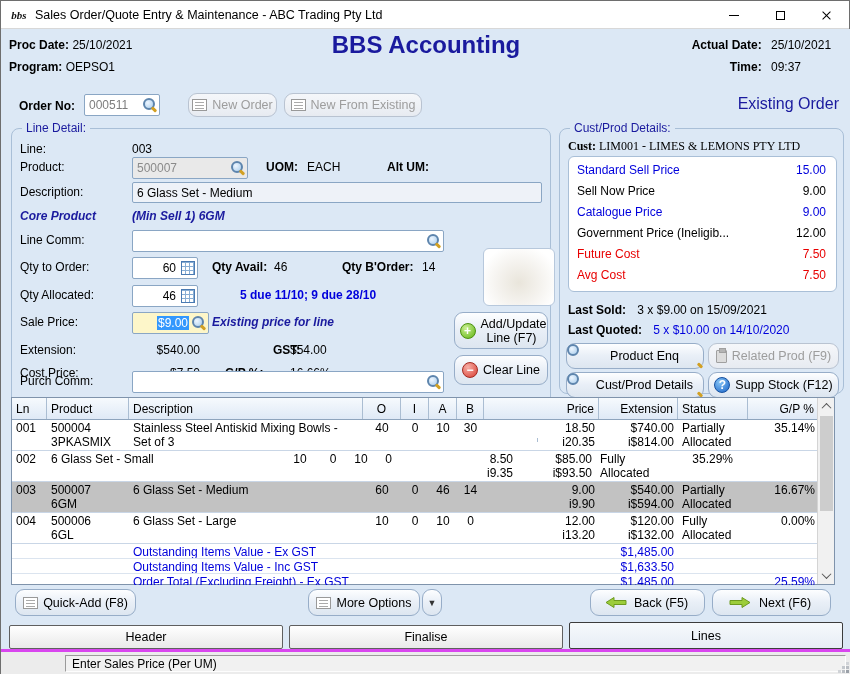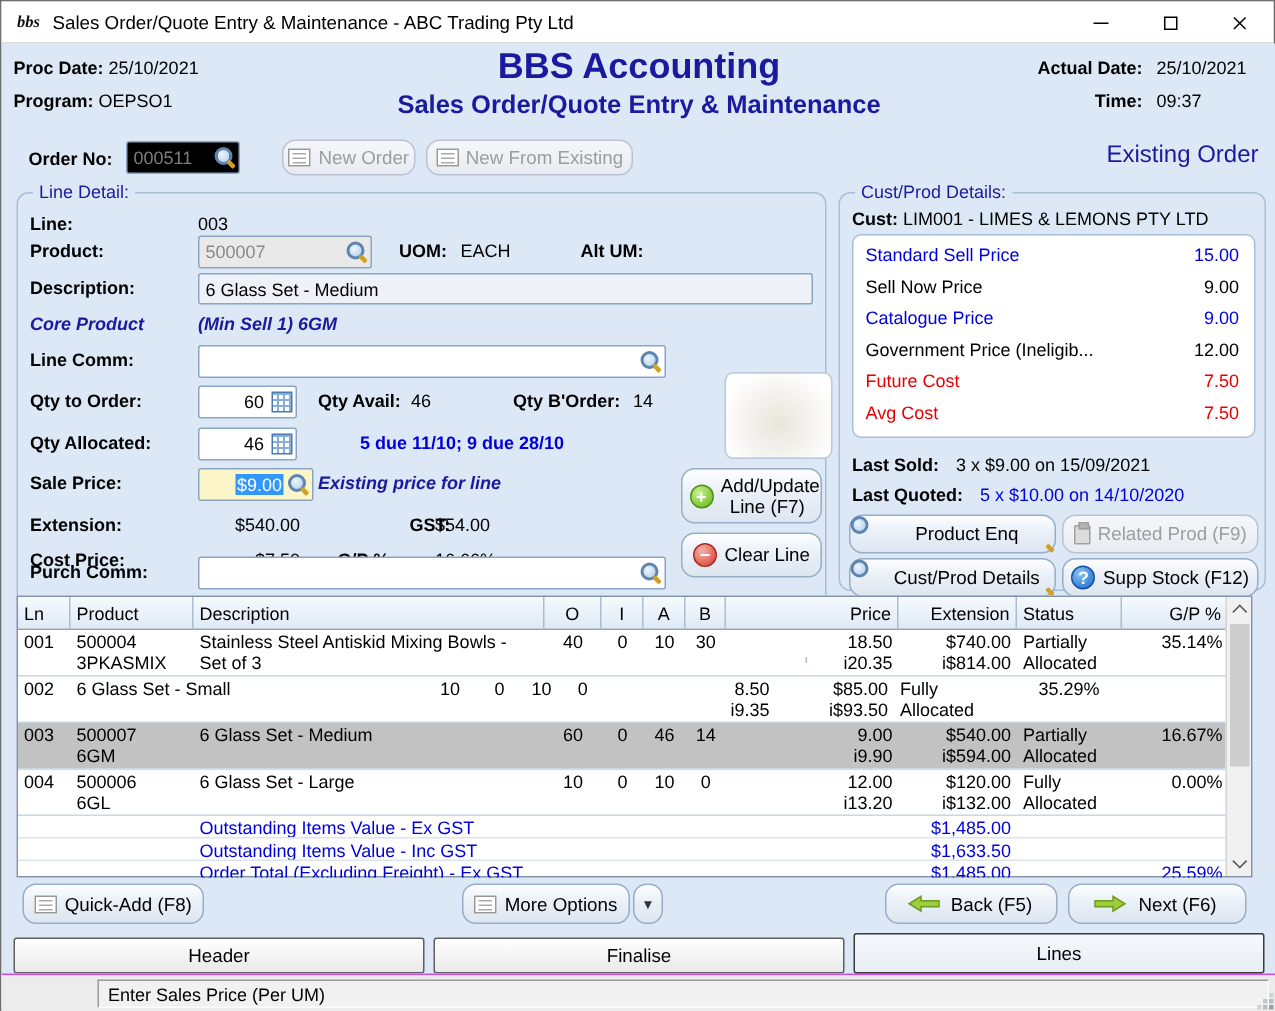--- a/index.html
+++ b/index.html
@@ -29,39 +29,39 @@
   .hdr-center{position:absolute;left:0;top:2px;width:100%;text-align:center;color:var(--navy);}
   .hdr-center .t1{font-size:24px;font-weight:bold;line-height:28px;}
   .hdr-center .t2{font-size:17px;font-weight:bold;line-height:22px;}
   .hdr-right{position:absolute;right:10px;top:9px;text-align:right;}
   .hdr-right div{margin-bottom:8px;}
   .hdr-right span.val{display:inline-block;min-width:70px;text-align:left;margin-left:6px;}
   
   .order-label{position:absolute;left:18px;top:70px;font-weight:bold;}
   .field{position:relative;background:#fff;border:1px solid var(--inb);border-radius:2px;height:22px;}
   .field input{border:none;background:transparent;width:100%;height:100%;font:inherit;padding:0 4px;outline:none;}
-  .order-field{position:absolute;left:83px;top:65px;width:76px;background:#000000;}
+  .order-field{position:absolute;left:83px;top:65px;width:76px;background:#ffffff;}
   .order-field input{color:#7d7d7d;padding-right:18px;}
   .mag{position:absolute;right:2px;top:3px;width:14px;height:14px;}
   .mag::before{content:"";position:absolute;left:0;top:0;width:8px;height:8px;border:2px solid #5e85ad;border-radius:50%;background:radial-gradient(circle at 35% 35%,#eef6ff,#a9cdec);}
   .mag::after{content:"";position:absolute;right:0;bottom:1px;width:6px;height:3px;background:#d2a023;border-radius:1px;transform:rotate(45deg);}
   .btn{display:flex;align-items:center;justify-content:center;gap:5px;border:1px solid var(--btnb);border-radius:9px;background:linear-gradient(#fdfeff,#e9eff7 48%,#dde6f0);font-size:12.5px;cursor:default;}
   .btn.disabled{color:#9d9d9d;border-color:#b9c3d1;background:linear-gradient(#f5f7fa,#e7ebf1);}
   .btn-new-order{position:absolute;left:187px;top:64px;width:89px;height:24px;}
   .btn-new-existing{position:absolute;left:283px;top:64px;width:138px;height:24px;}
   .form-icon{position:relative;width:15px;height:12px;background:#fff;border:1px solid #999;}
   .form-icon::before{content:"";position:absolute;left:2px;top:2px;width:9px;height:1px;background:#aaa;box-shadow:0 3px 0 #aaa,0 6px 0 #aaa;}
   .mode-label{position:absolute;right:12px;top:66px;color:var(--navy);font-size:16px;}
   
   .group{position:absolute;border:1px solid var(--grp);border-radius:8px;}
   .group>.gtitle{position:absolute;top:-8px;left:10px;background:var(--bg);padding:0 4px;color:var(--navy);}
   .g-left{left:10px;top:99px;width:540px;height:334px;}
   .g-right{left:558px;top:99px;width:285px;height:266px;}
   .g-left .row{position:absolute;left:0;width:100%;height:22px;}
-  .g-left .row .l{position:absolute;left:8px;top:3px;font-weight:bold;}
+  .g-left .row .l{position:absolute;left:8px;top:3px;font-weight:normal;}
   .abs{position:absolute;}
   .navy-ital{color:var(--navy);font-weight:bold;font-style:italic;}
   .blue-bold{color:var(--blue);font-weight:bold;}
   .f-product{left:120px;top:0;width:116px;background:#e9e9e9;}
   .f-product input{color:#8a8a8a;padding-right:18px;}
   .f-desc{left:120px;top:0;width:410px;background:#eef2f8;height:21px;}
   .f-comm{left:120px;top:0;width:312px;}
   .f-comm input{padding-right:18px;}
   .f-qty{left:120px;top:0;width:66px;}
   .f-qty input{text-align:right;padding-right:21px;}
@@ -70,21 +70,21 @@
   .f-price{position:absolute;left:120px;top:0;width:77px;height:22px;background:#fdf6c9;border:1px solid var(--inb);border-radius:2px;text-align:right;padding:3px 19px 0 3px;}
   .sel-text{background:#3297fd;color:#fff;padding:0 1px;}
   .img-btn{position:absolute;left:471px;top:119px;width:72px;height:58px;border:1px solid #b7c8dc;border-radius:6px;background:radial-gradient(ellipse at 50% 60%,#e9e5db 0%,#f5f3ef 45%,#ffffff 80%);}
   .btn-addline{position:absolute;left:442px;top:183px;width:94px;height:37px;line-height:14px;text-align:center;}
   .btn-clearline{position:absolute;left:442px;top:226px;width:94px;height:30px;}
   .circ{flex:0 0 auto;width:16px;height:16px;border-radius:50%;color:#fff;font-weight:bold;font-size:12px;line-height:15px;text-align:center;}
   .circ.green{background:radial-gradient(circle at 35% 30%,#c9ef93,#62b513);border:1px solid #4c9110;}
   .circ.red{background:radial-gradient(circle at 35% 30%,#f6b0a8,#d93c30);border:1px solid #a32a21;}
   .circ.blue{background:radial-gradient(circle at 35% 30%,#86c4f5,#1a64c8);border:1px solid #1450a0;}
   
-  .cust-row{position:absolute;left:8px;top:10px;}
+  .cust-row{position:absolute;left:8px;top:10px;font-family:Liberation Serif, serif;}
   .price-box{position:absolute;left:8px;top:27px;width:269px;height:136px;background:#fff;border:1px solid var(--grp);border-radius:6px;padding:3px 0;overflow:hidden;}
   .price-row{display:flex;justify-content:space-between;padding:2px 10px 2px 8px;line-height:17px;}
   .price-row.blue{color:var(--blue);justify-content:space-between;} .price-row.red{color:var(--red);} .price-row.black{color:#000;}
   .last-sold{position:absolute;left:8px;top:174px;}
   .last-quoted{position:absolute;left:8px;top:194px;}
   .lval{margin-left:8px;font-weight:normal;}
   .g-right .btn{position:absolute;height:26px;font-size:12.5px;}
   .b-prodenq{left:6px;top:214px;width:138px;}
   .b-related{left:148px;top:214px;width:131px;}
   .b-custprod{left:6px;top:243px;width:138px;}
@@ -118,21 +118,21 @@
   .b-quickadd{left:14px;width:121px;}
   .b-moreopt{left:307px;width:112px;}
   .b-moreopt-arrow{left:421px;width:20px;font-size:9px;color:#333;}
   .b-back{left:589px;width:115px;}
   .b-next{left:711px;width:119px;}
   
   .tabs{position:absolute;left:2px;top:593px;width:846px;height:27px;display:flex;gap:6px;padding:0 6px;}
   .tab{flex:1;height:24px;margin-top:3px;border:1px solid #5f5f5f;border-radius:2px;background:linear-gradient(#ffffff,#e9e9e9);display:flex;align-items:center;justify-content:center;font-size:12.5px;}
   .tab.active{height:27px;margin-top:0;border-color:#3c3c3c;background:linear-gradient(#f6f9fc,#e7edf5);z-index:2;}
   
-  .statusbar{position:absolute;left:0;top:620px;width:850px;height:26px;background:#ececec;border-top:1px solid #d946ef;}
+  .statusbar{position:absolute;left:0;top:620px;width:850px;height:26px;background:#ececec;border-top:3px solid #d946ef;}
   .status-box{position:absolute;left:64px;top:3px;right:5px;bottom:3px;background:#f1f1f1;border:1px solid;border-color:#9a9a9a #fdfdfd #fdfdfd #9a9a9a;display:flex;align-items:center;padding-left:6px;}
   .grip{position:absolute;right:2px;bottom:2px;width:3px;height:3px;background:#9aa0a8;box-shadow:-4px 0 0 #b9bdc3,0 -4px 0 #b9bdc3,-8px 0 0 #d0d3d7,0 -8px 0 #d0d3d7,-4px -4px 0 #c4c8cd;}
   
   .arrow-svg{display:block;}
 </style>
 </head>
 <body>
 
 <div class="window">
 
@@ -155,21 +155,20 @@
   <div class="content">
 
     <div class="hdr-left">
       <div><span class="lbl">Proc Date:</span>
         <span>25/10/2021</span></div>
       <div><span class="lbl">Program:</span>
         <span>OEPSO1</span></div>
     </div>
     <div class="hdr-center">
       <div class="t1">BBS Accounting</div>
-      <div class="t2">Sales Order/Quote Entry &amp; Maintenance</div>
     </div>
     <div class="hdr-right">
       <div><span class="lbl">Actual Date:</span>
         <span class="val">25/10/2021</span></div>
       <div><span class="lbl">Time:</span>
         <span class="val">09:37</span></div>
     </div>
 
     <span class="order-label">Order No:</span>
     <div class="field order-field">

